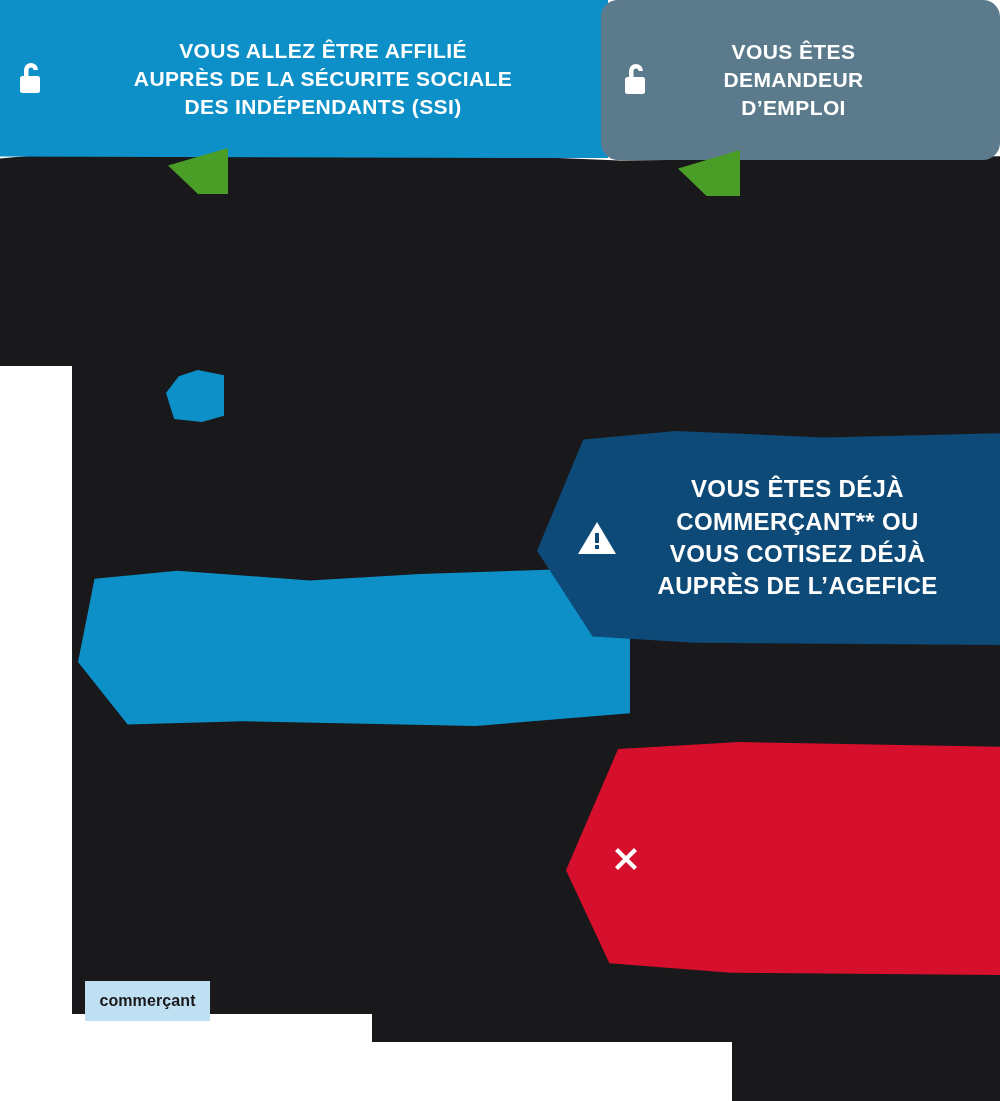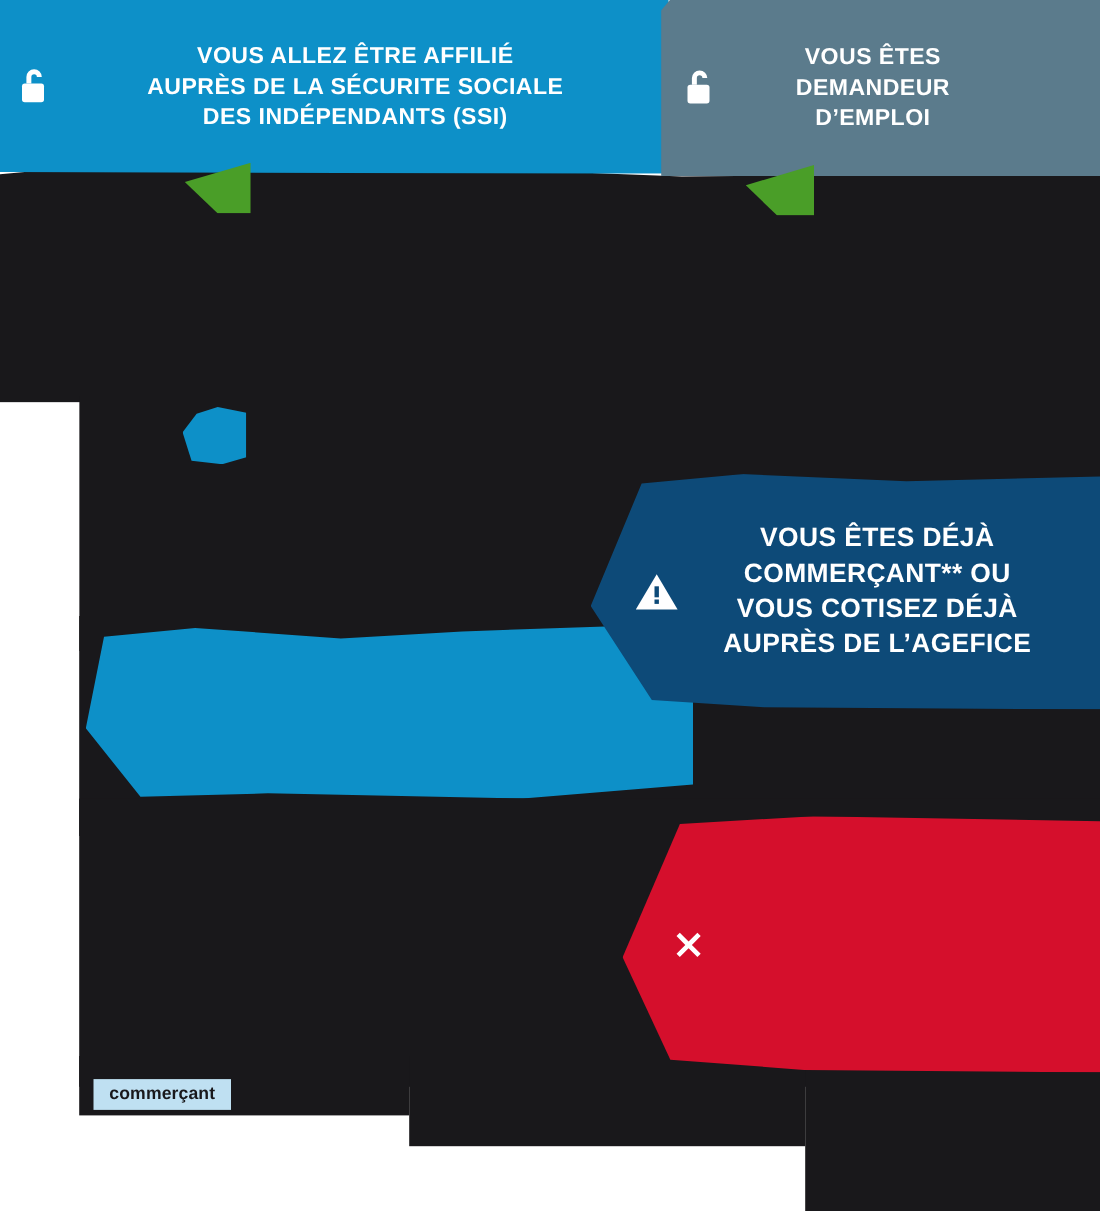--- a/index.html
+++ b/index.html
@@ -23,20 +23,21 @@
   }
   .banner-left{
     left:0;width:608px;height:158px;
     background:#0d90c8;
     clip-path:polygon(0 0, 100% 0, 100% 100%, 88% 100%, 0 99%);
   }
   .banner-right{
     left:601px;width:399px;height:160px;
     background:#5b7b8c;
     clip-path:polygon(2% 0, 100% 0, 100% 100%, 0 100%, 0 6%);
+    border-radius:17px;
   }
   .banner .lock{
     flex:0 0 auto;
     margin-left:14px;
     width:34px;height:40px;
     display:block;
   }
   .banner-right .lock{margin-left:18px;}
   .banner .btxt{
     flex:1 1 auto;
@@ -116,21 +117,21 @@
   }
   .bm-chip{
     left:166px;top:370px;width:58px;height:52px;
     clip-path:polygon(55% 0, 100% 10%, 100% 88%, 62% 100%, 14% 94%, 0 44%, 22% 12%);
   }
 
   
   .chip-hl{
     position:absolute;
     left:85px;top:981px;
-    width:125px;height:28px;
+    width:125px;height:40px;
     background:#bfe0f2;
     display:flex;align-items:center;justify-content:center;
   }
   .chip-hl span{
     color:#19181b;
     font-weight:bold;
     font-size:16px;
     letter-spacing:.1px;
   }
 </style>

